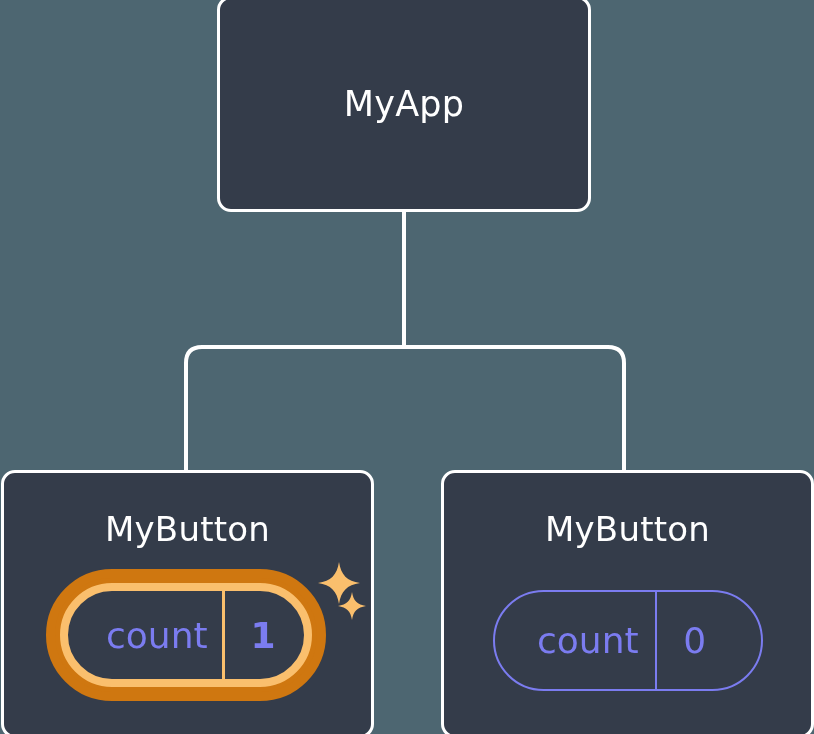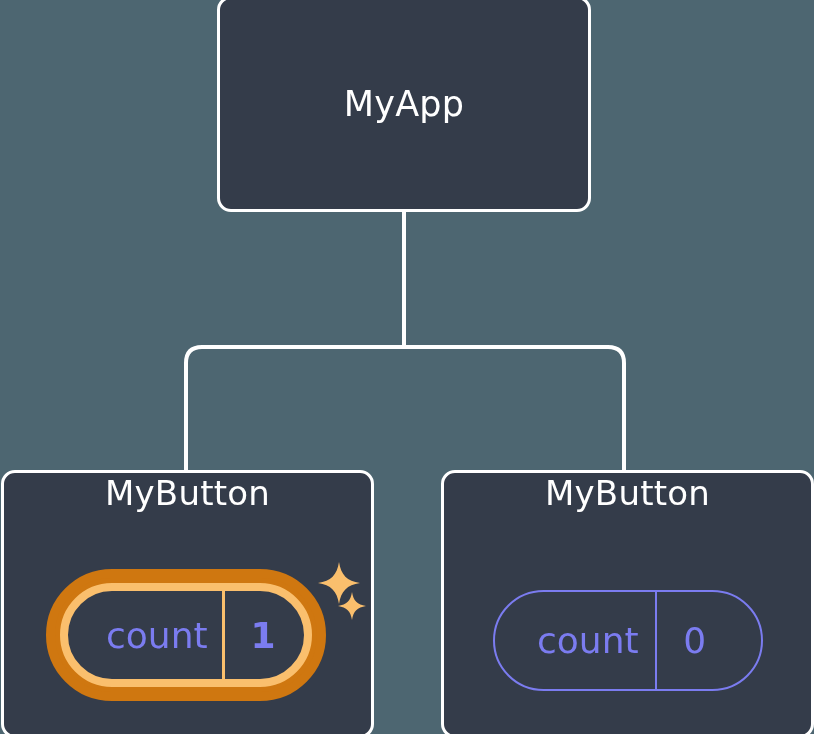--- a/index.html
+++ b/index.html
@@ -60,21 +60,21 @@
     width: 373px;
     height: 268px;
   }
   #node-btn-right {
     left: 441px;
     top: 470px;
     width: 373px;
     height: 268px;
   }
   #node-btn-left .node-title,
-  #node-btn-right .node-title { }
+  #node-btn-right .node-title { margin-top: 36px; }
 
   
   .pill-wrap {
     position: absolute;
   }
   .pill {
     box-sizing: border-box;
     display: flex;
     align-items: stretch;
     border: 2px solid #7b7cf0;

